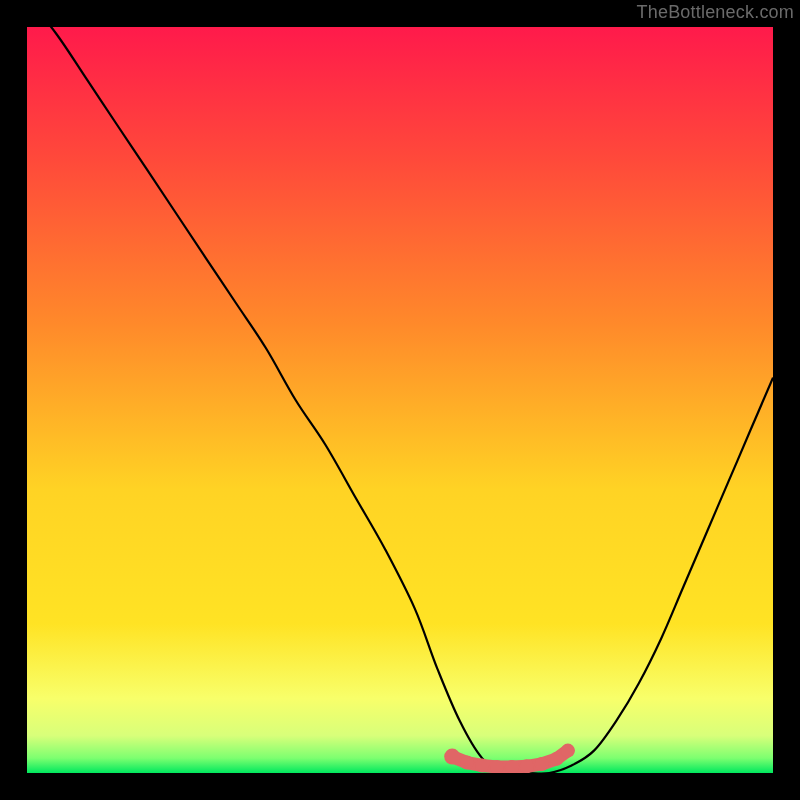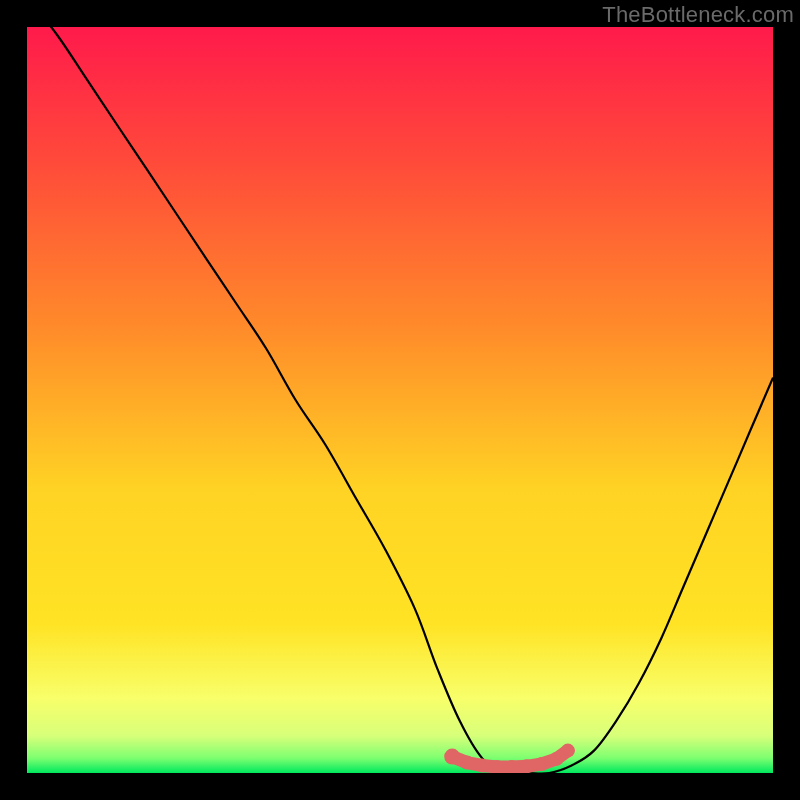--- a/index.html
+++ b/index.html
@@ -24,21 +24,21 @@
     left: 0;
     top: 0;
     width: 746px;
     height: 746px;
   }
   .watermark {
     position: absolute;
     top: 2px;
     right: 6px;
     color: #6a6a6a;
-    font-size: 22px;
+    font-size: 18px;
     letter-spacing: 0.2px;
     font-weight: 400;
   }
 </style>
 </head>
 <body>
 
 <div class="frame">
   <svg class="plot" viewBox="0 0 746 746" preserveAspectRatio="none">
     <defs>

